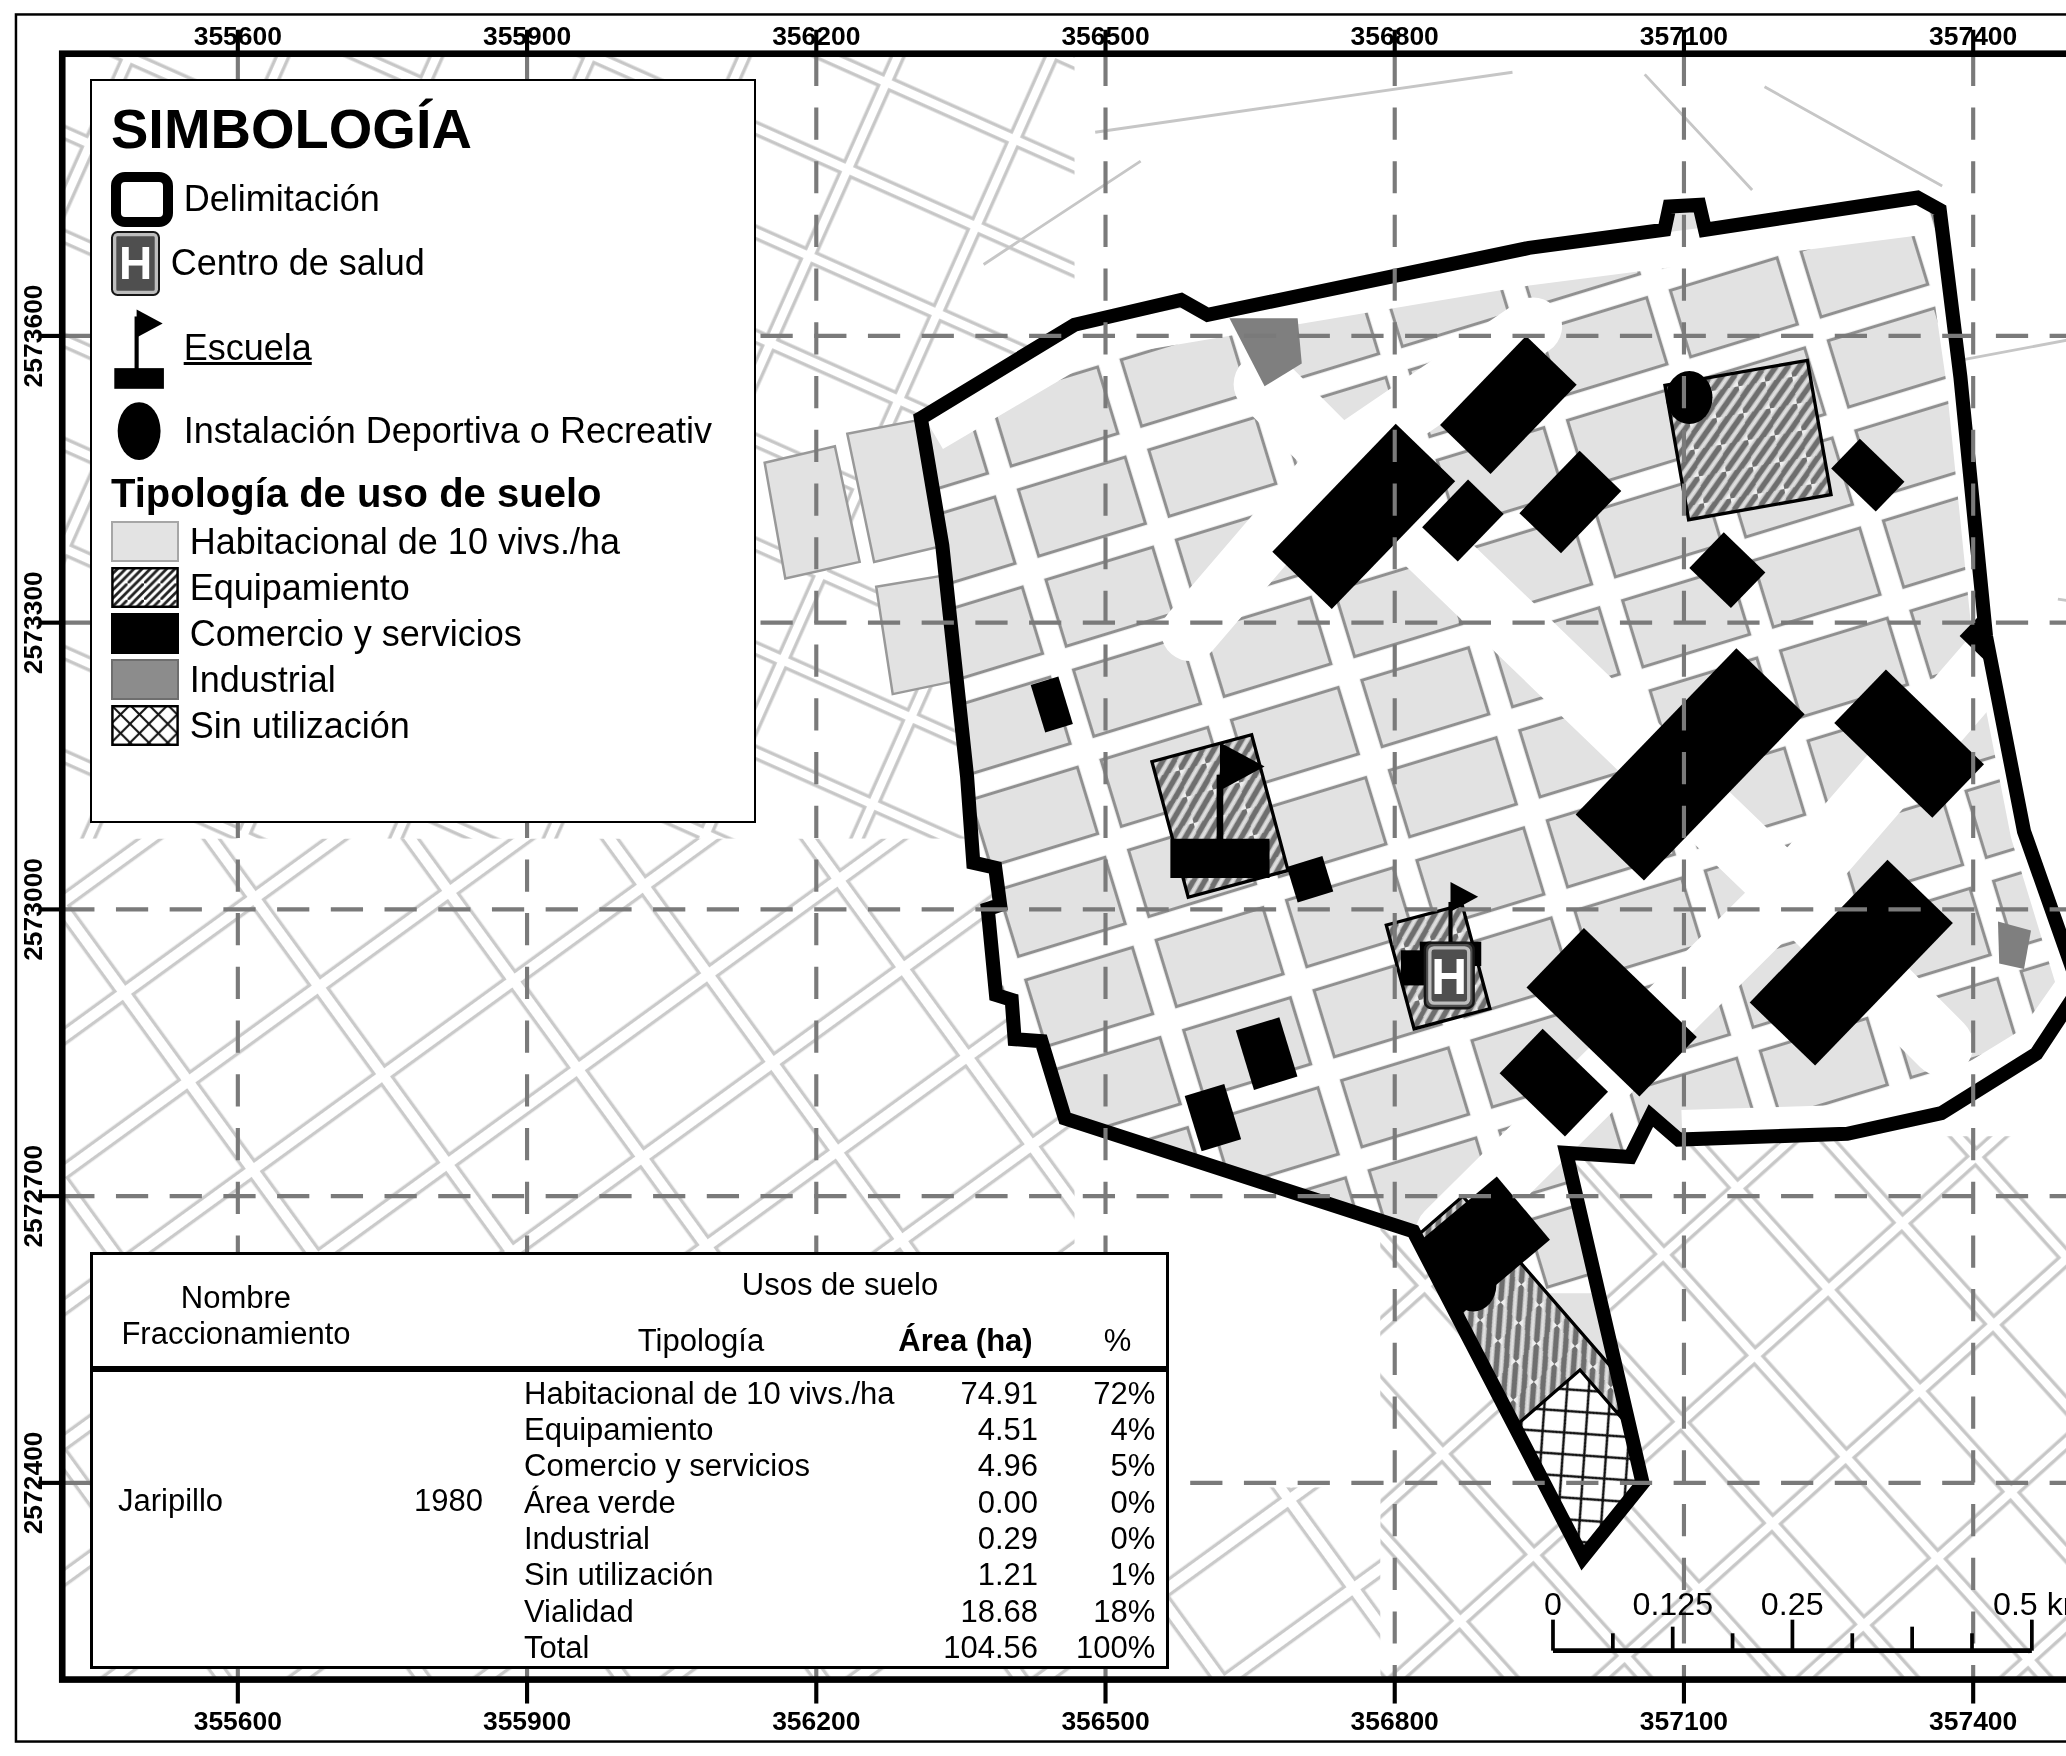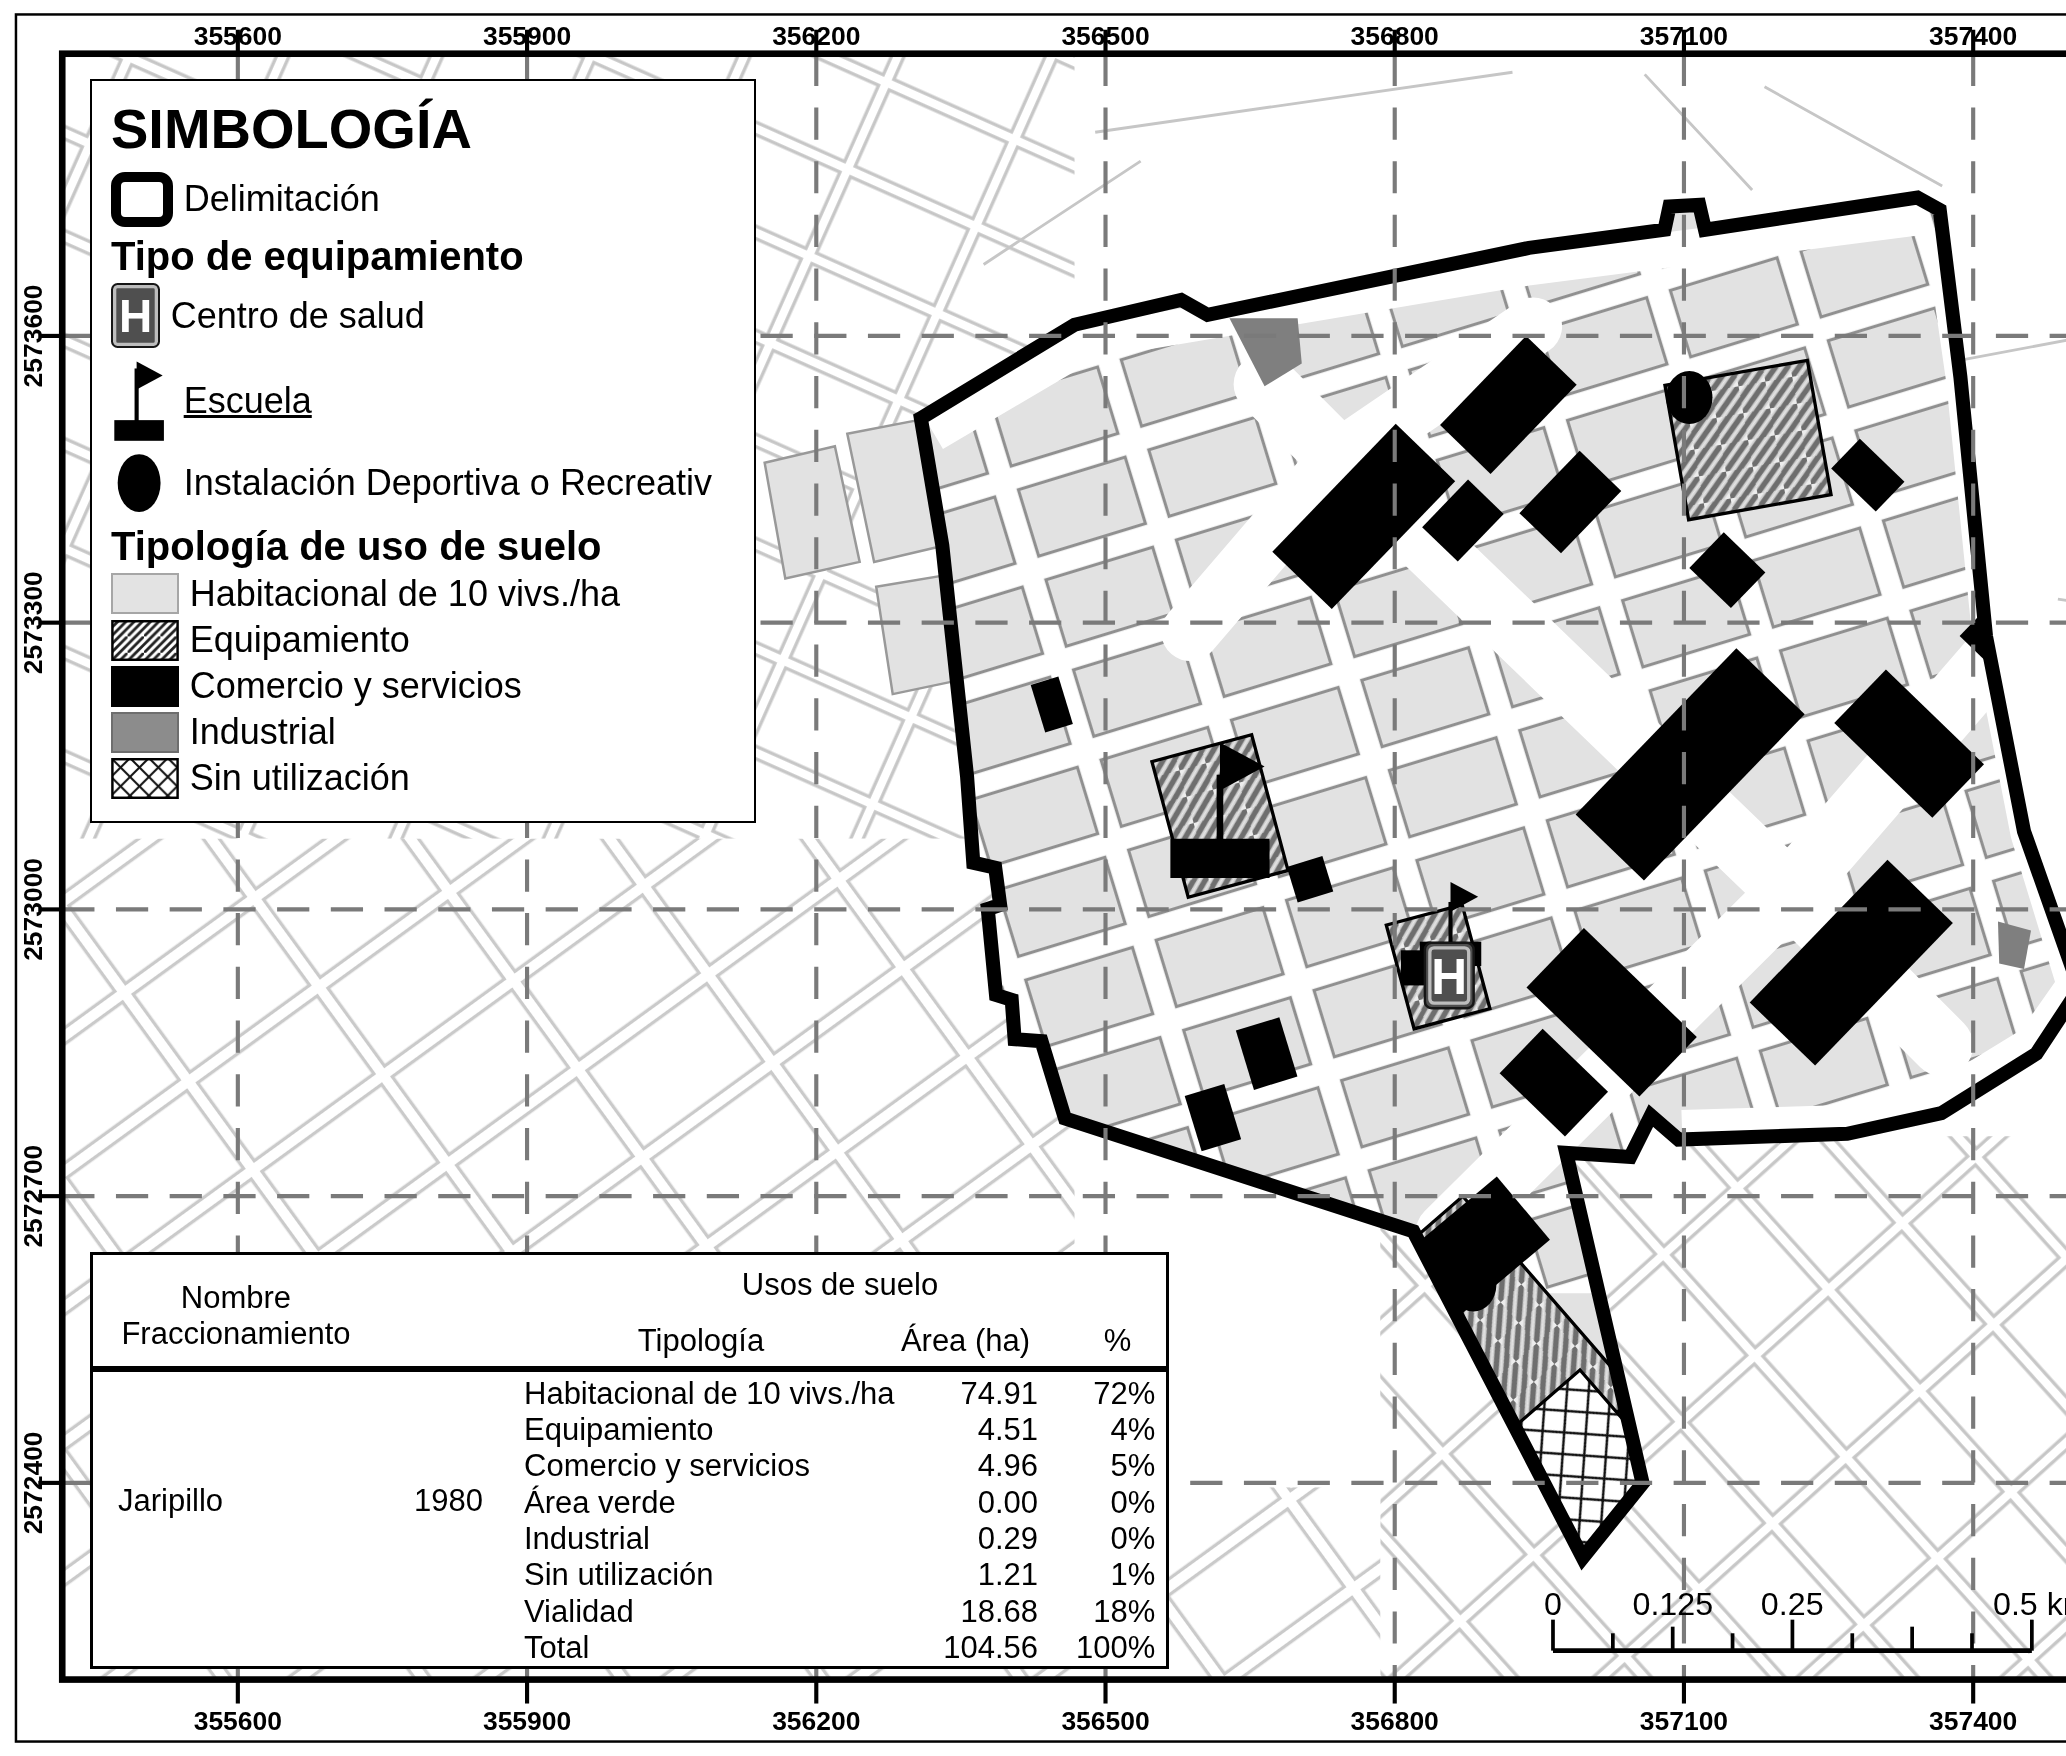--- a/index.html
+++ b/index.html
@@ -266,21 +266,20 @@
   </g>
 </svg>
 
 
 <div class="legend">
   <div class="legend-title">SIMBOLOGÍA</div>
   <div class="legend-row">
     <div class="sw-delim"></div>
     <div class="lab">Delimitación</div>
   </div>
-  <div class="legend-header">Tipo de equipamiento</div>
   <div class="legend-row">
     <div class="sw-h">
         <span>H</span>
       </div>
     <div class="lab">Centro de salud</div>
   </div>
   <div class="legend-row" style="margin-top:10px;text-decoration:underline;">
     <svg width="62" height="85" viewBox="0 0 150 205">
       <rect x="8" y="150" width="120" height="50" fill="#000"></rect>
       <line x1="62" y1="155" x2="62" y2="25" stroke="#000" stroke-width="10"></line>
@@ -327,21 +326,21 @@
     <div class="hc" style="left:25px;width:236px;top:25px;">
       <div>Nombre</div>
         <div>Fraccionamiento</div>
     </div>
     <div class="hc" style="left:431px;width:632px;top:11.6px;">
       <div>Usos de suelo</div>
     </div>
     <div class="hc" style="left:488px;width:240px;top:68px;">
       <div>Tipología</div>
     </div>
-    <div class="hc" style="left:798px;width:149px;top:68px;">
+    <div class="hc" style="left:798px;width:149px;top:68px;font-weight:bold;">
       <div>Área (ha)</div>
     </div>
     <div class="hc" style="left:983px;width:83px;top:68px;">
       <div>%</div>
     </div>
     <div class="hdr-line"></div>
     <div class="cell-abs" style="left:25px;width:236px;top:228px;text-align:left;">Jaripillo</div>
     <div class="cell-abs" style="left:281px;width:149px;top:228px;text-align:center;">1980</div>
     <div id="t-rows">
         <div class="trow" style="top: 121px;">

